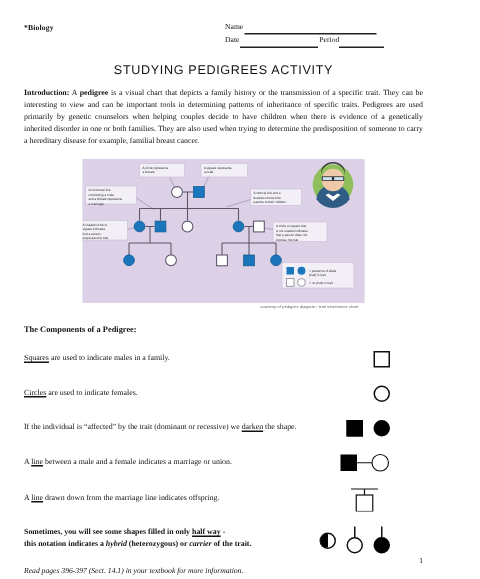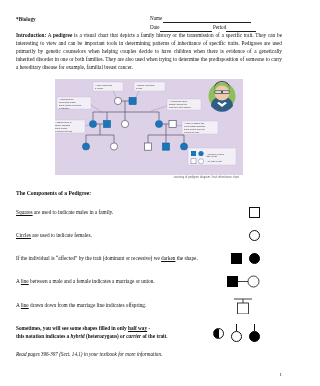--- a/index.html
+++ b/index.html
@@ -64,20 +64,21 @@
 <div class="page">
 
   <div class="hdr">
     <div class="course">*Biology</div>
     <div class="namblk">
       <div><span>Name</span> <span class="ul u-name"></span></div>
       <div><span>Date</span><span class="ul u-date"></span> <span>Period</span><span class="ul u-per"></span></div>
     </div>
   </div>
 
+  <div class="title">STUDYING PEDIGREES ACTIVITY</div>
 
   <div class="intro">
     <b>Introduction:</b><span>  A </span><b>pedigree</b><span> is a visual chart that depicts a family history or the transmission of a specific trait.  They can be interesting to view and can be important tools in determining patterns of inheritance of specific traits.  Pedigrees are used primarily by genetic counselors when helping couples decide to have children when there is evidence of a genetically inherited disorder in one or both families.  They are also used when trying to determine the predisposition of someone to carry a hereditary disease for example, familial breast cancer.</span>
   </div>
 
   <div class="figwrap">
     <div>
       <div class="fig">
         <svg width="188" height="96" viewBox="0 0 188 96">
           <rect x="0" y="0" width="188" height="96" fill="#dcd1e7"></rect>

